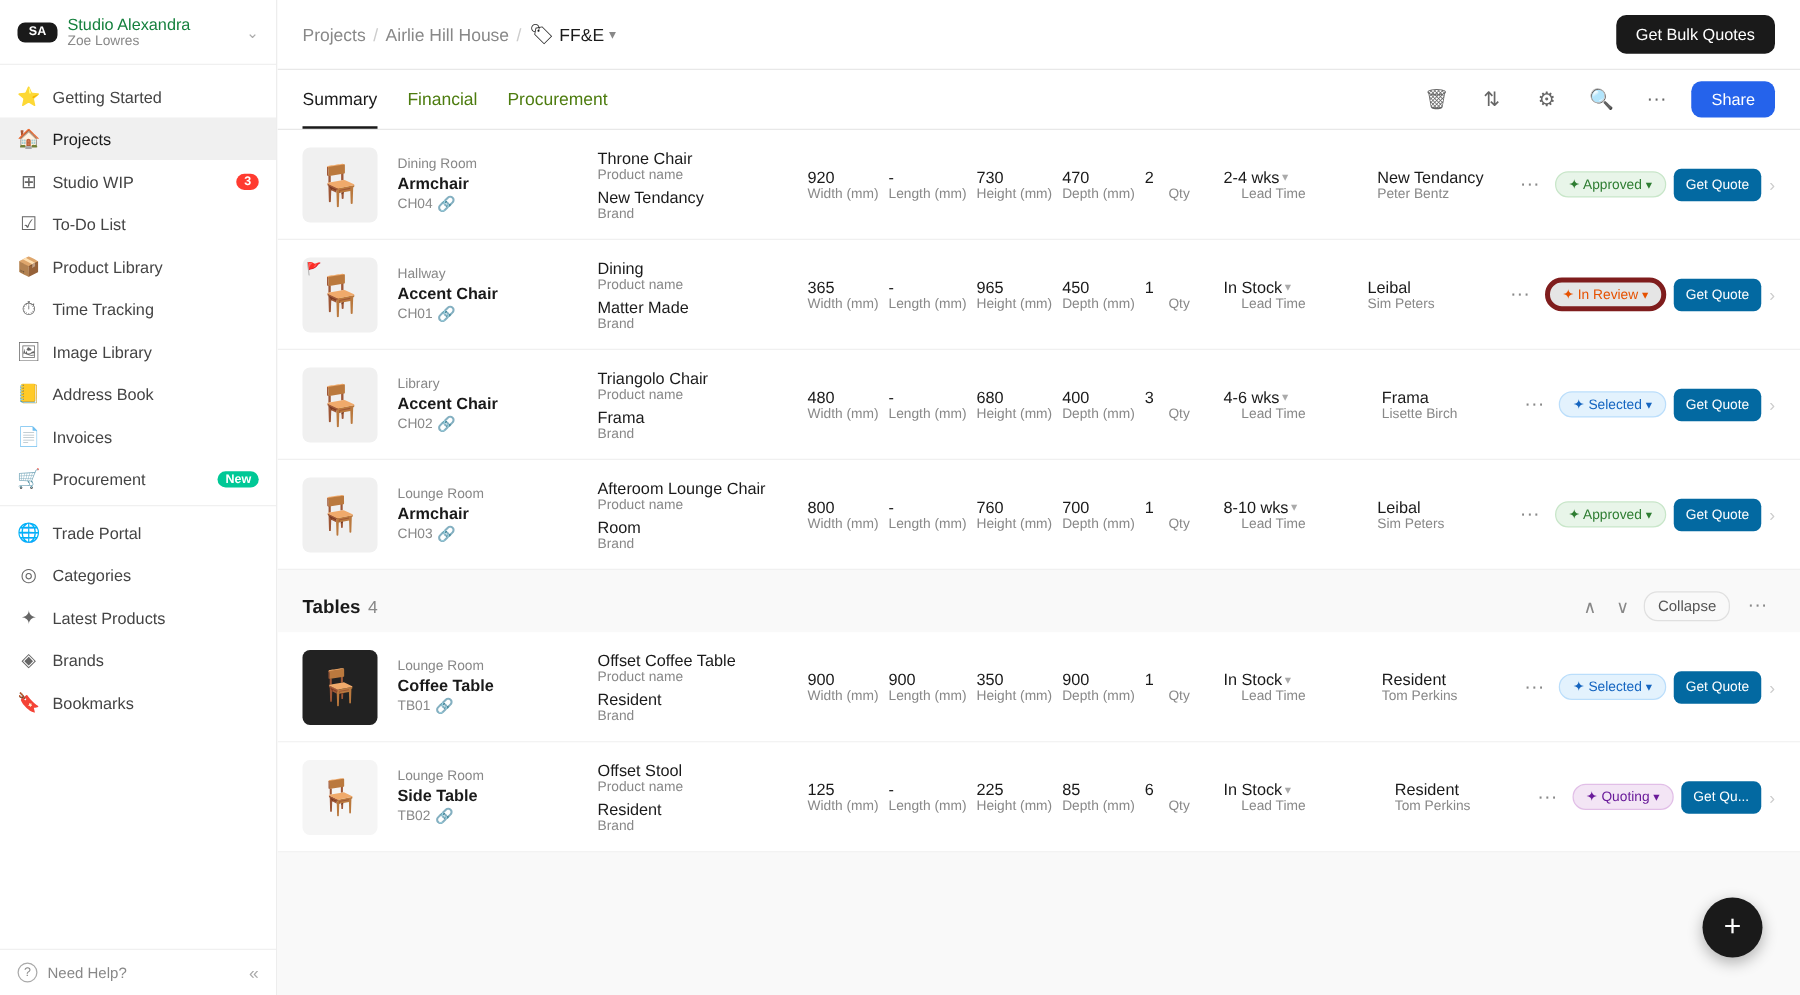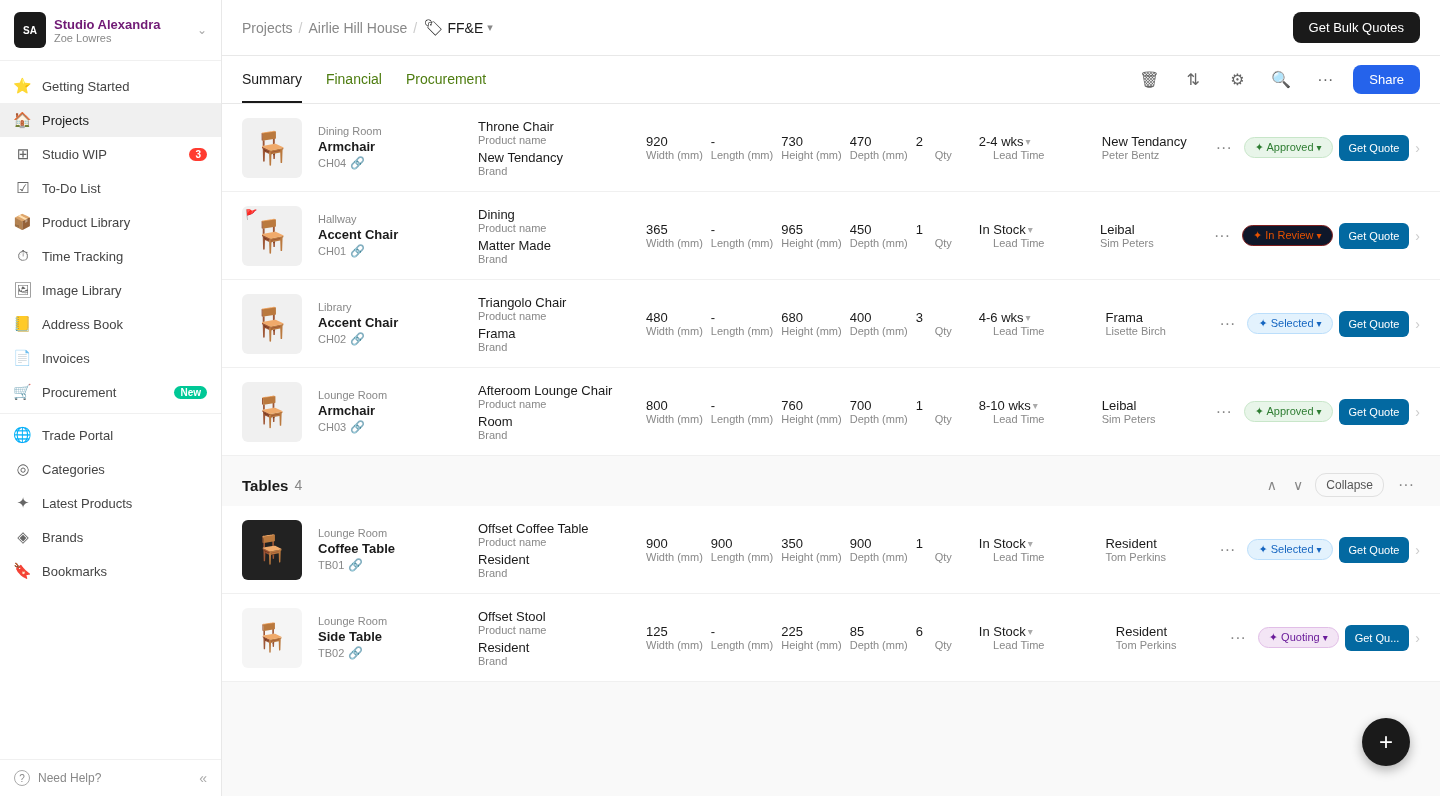--- a/index.html
+++ b/index.html
@@ -17,29 +17,29 @@
       overflow-y: auto;
     }
     .sidebar-header {
       display: flex;
       align-items: center;
       padding: 12px 14px;
       border-bottom: 1px solid #f0f0f0;
       cursor: pointer;
     }
     .studio-logo {
-      width: 32px; height: 36px;
+      width: 32px; height: 16px;
       background: #1a1a1a;
       border-radius: 6px;
       display: flex; align-items: center; justify-content: center;
       color: #fff; font-size: 10px; font-weight: 700;
       flex-shrink: 0;
     }
     .studio-info { margin-left: 8px; flex: 1; }
-    .studio-name { font-size: 13px; font-weight: 700; color: #701a75; }
+    .studio-name { font-size: 13px; font-weight: 400; color: #15803d; }
     .studio-user { font-size: 11px; color: #888; }
     .sidebar-chevron { color: #aaa; font-size: 12px; }
 
     .nav-section { padding: 8px 0; }
     .nav-item {
       display: flex; align-items: center;
       padding: 8px 14px;
       color: #444;
       cursor: pointer;
       border-radius: 0;
@@ -204,21 +204,21 @@
 
     .item-actions { display: flex; align-items: center; gap: 6px; flex-shrink: 0; }
 
     .status-badge {
       display: inline-flex; align-items: center; gap: 3px;
       border-radius: 20px; padding: 3px 10px;
       font-size: 11px; font-weight: 500;
       cursor: pointer;
     }
     .status-approved { background: #e8f5e9; color: #2e7d32; border: 1px solid #c8e6c9; }
-    .status-review { background: #0f172a; color: #e65100; border: 1px solid #7f1d1d; }
+    .status-review { background: #e5e5e5; color: #e65100; border: 4px solid #7f1d1d; }
     .status-selected { background: #e3f2fd; color: #1565c0; border: 1px solid #bbdefb; }
     .status-quoting { background: #f3e5f5; color: #6a1b9a; border: 1px solid #e1bee7; }
 
     .get-quote-btn {
       background: #0369a1; color: #fff;
       border: none; border-radius: 6px;
       padding: 7px 10px; font-size: 11px; font-weight: 500;
       cursor: pointer; white-space: nowrap;
     }
     .more-btn { background: none; border: none; color: #888; cursor: pointer; font-size: 16px; padding: 4px 6px; }

